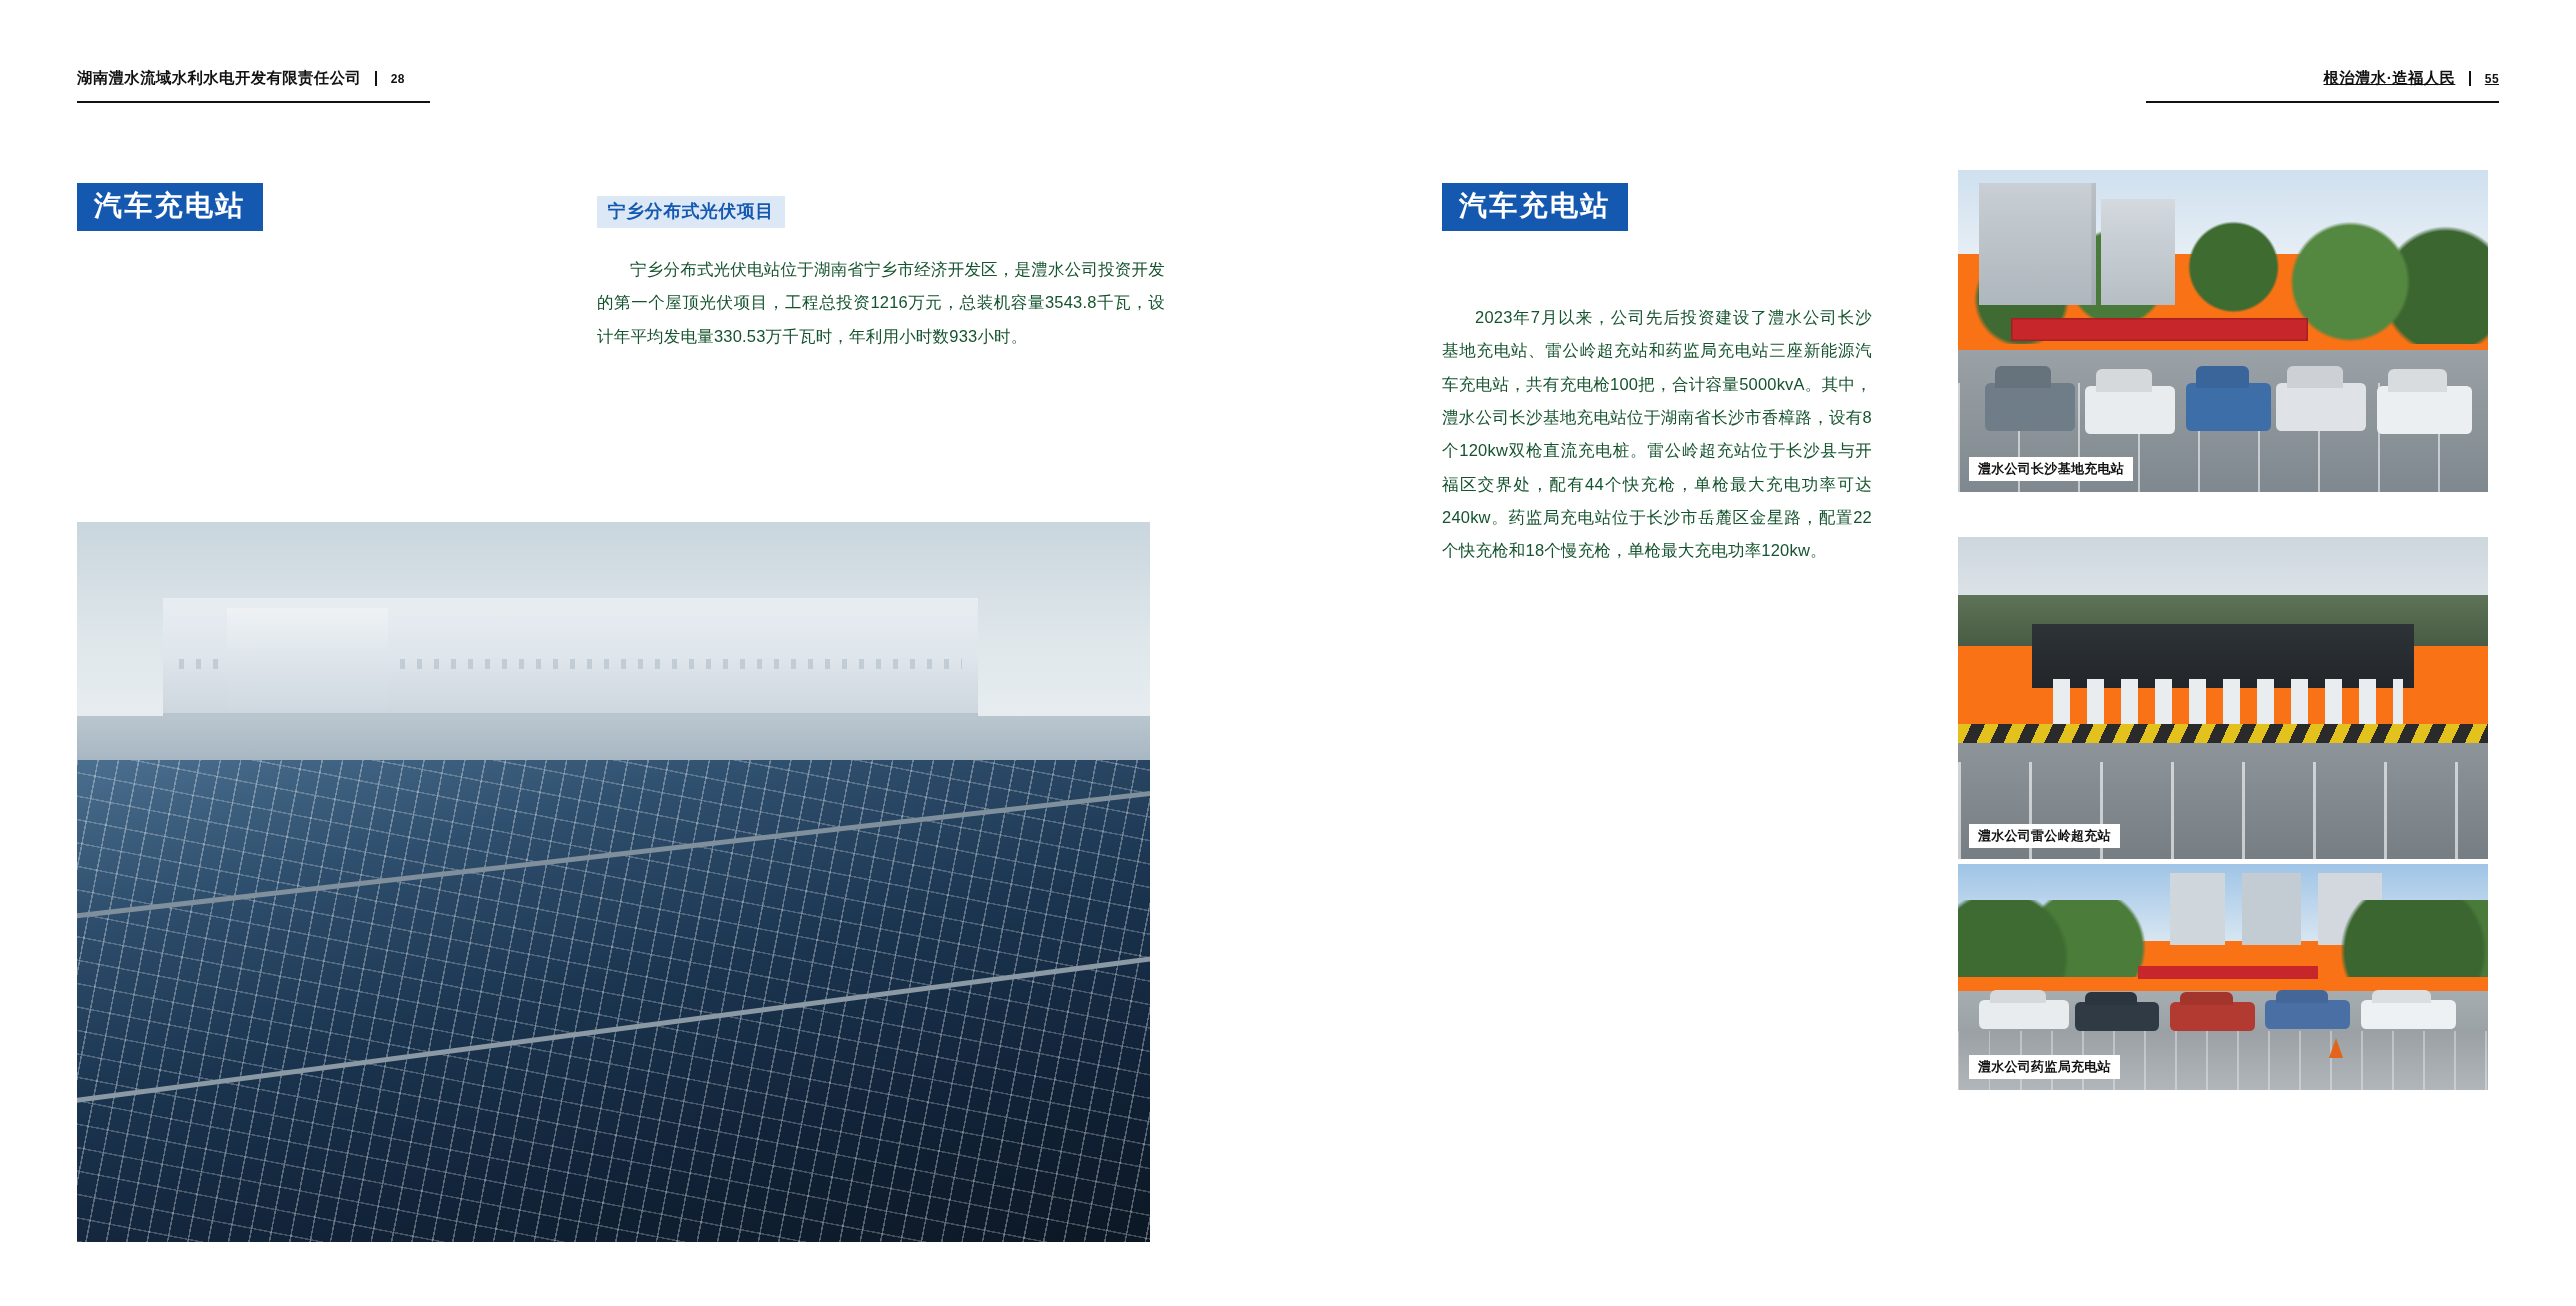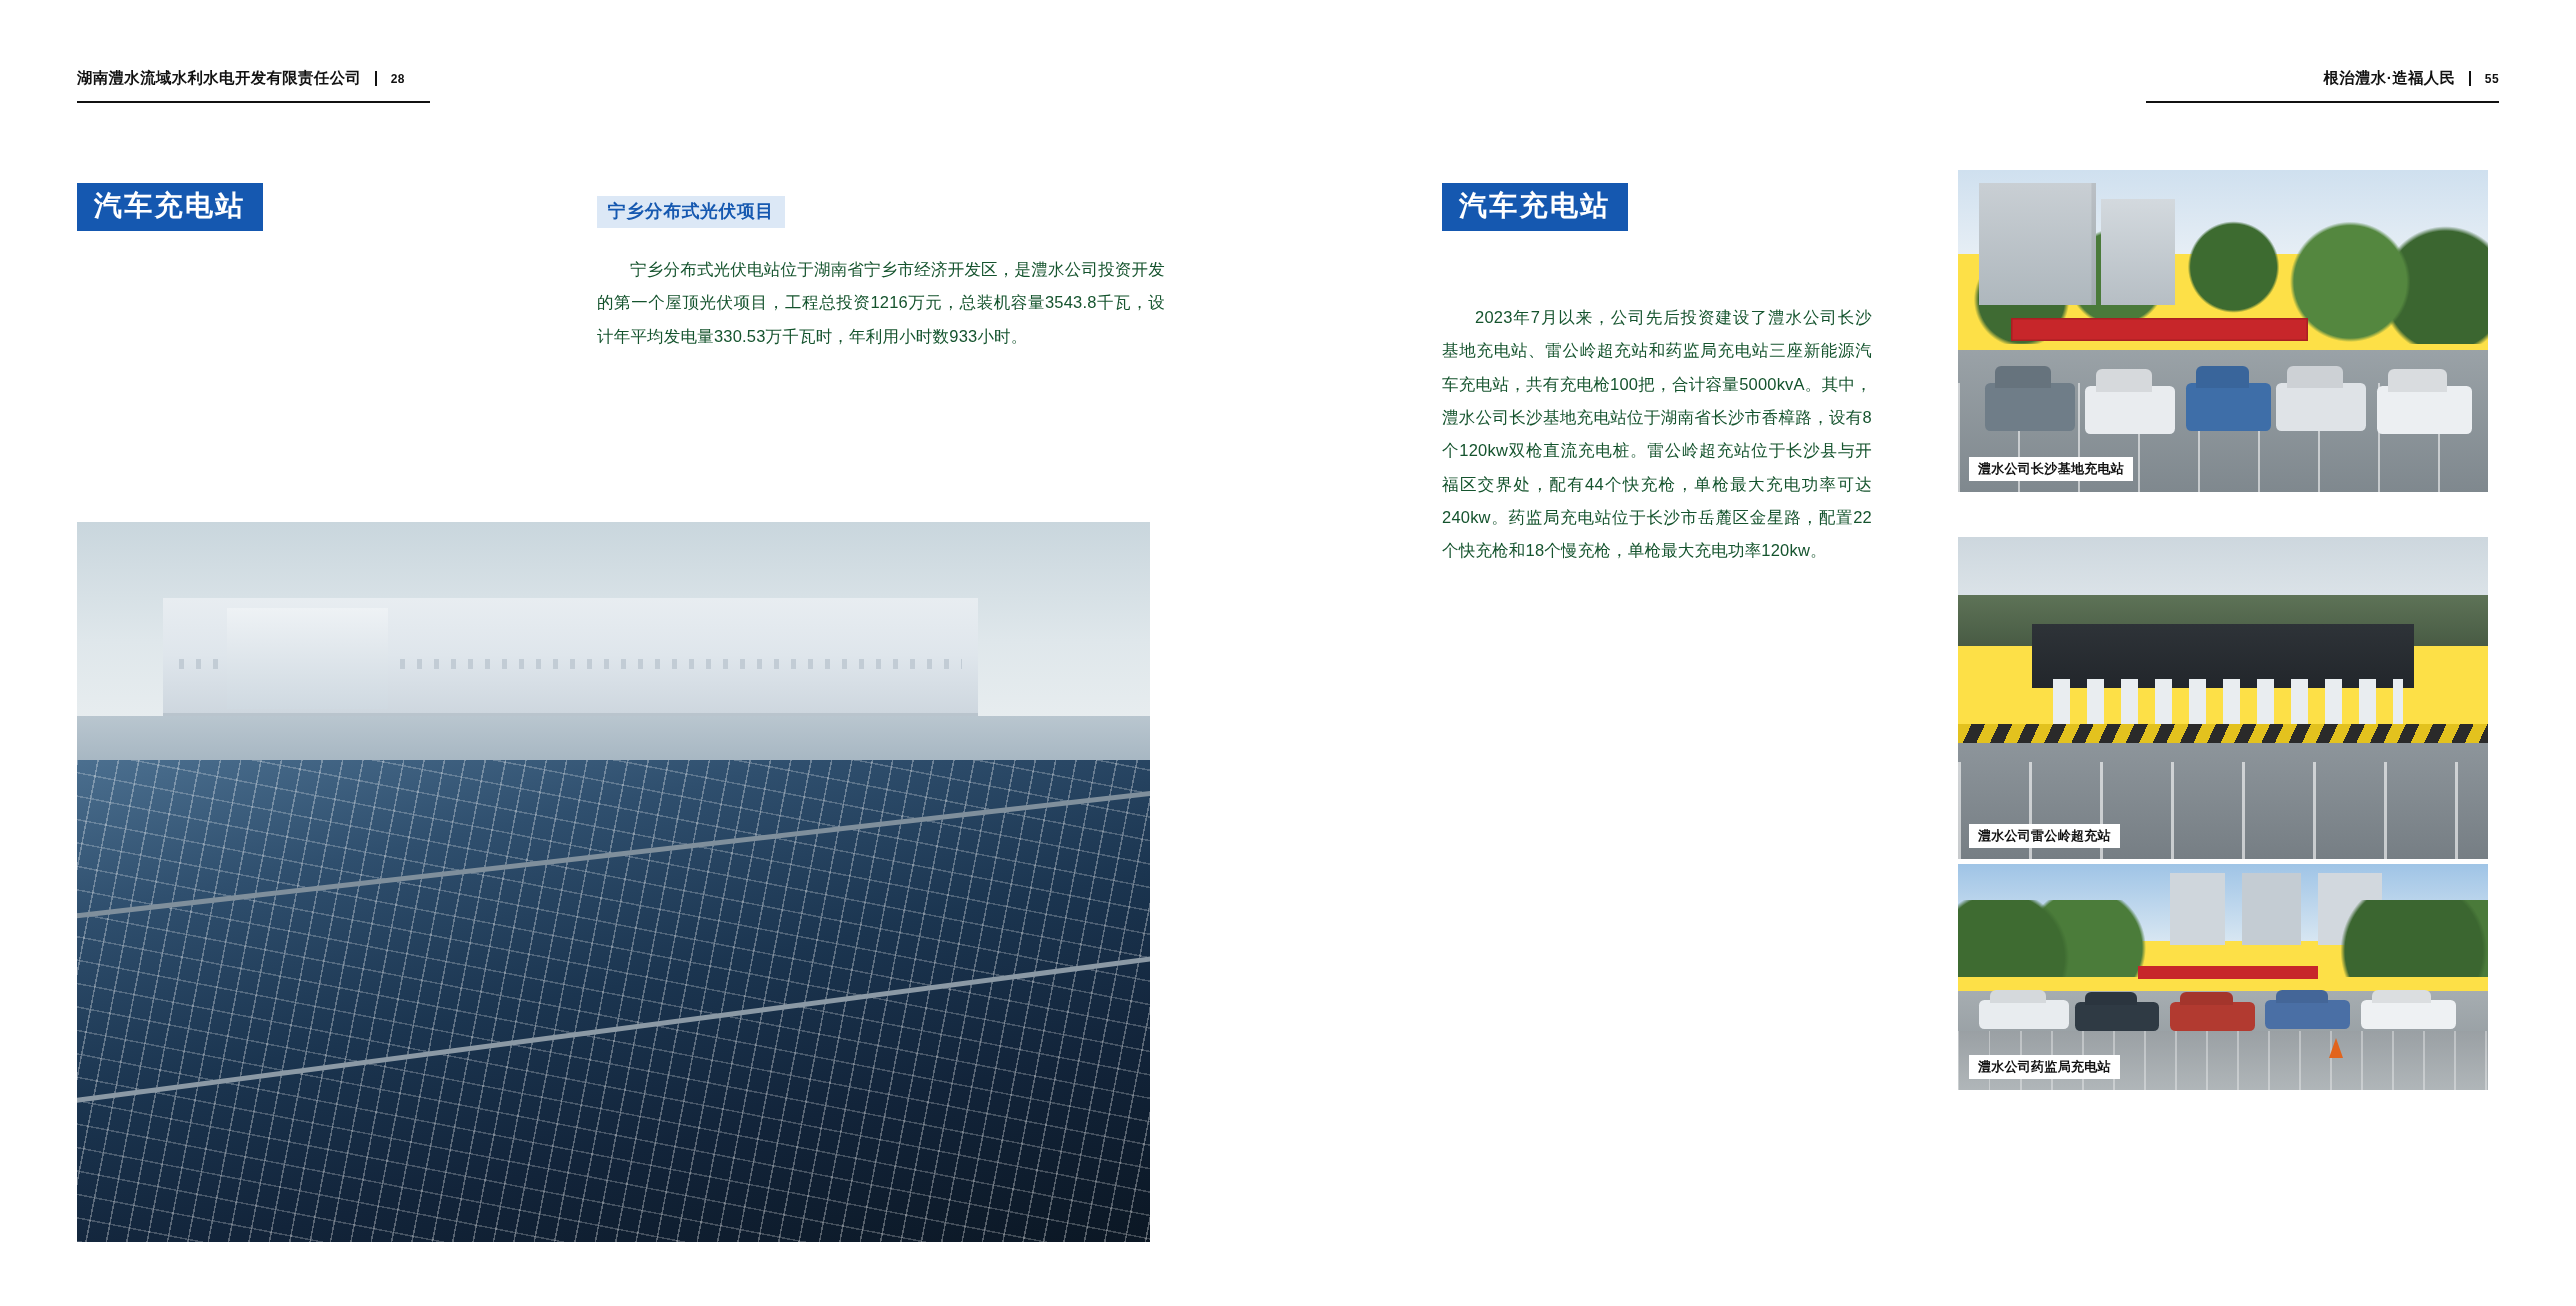--- a/index.html
+++ b/index.html
@@ -39,21 +39,21 @@
     white-space: nowrap;
   }
   .runhead .sep {
     display: inline-block;
     width: 1.5px;
     height: 15.4px;
     background: #111;
     margin: 0 14px;
   }
   .runhead-left { left: 77px; }
-  .runhead-right { right: 77px; }
+  .runhead-right { right: 77px; text-decoration: underline; }
   .runhead .folio { font-size: 12px; font-weight: bold; }
 
   .rule {
     position: absolute;
     height: 1.5px;
     background: #111;
     top: 101px;
   }
   .rule-left { left: 77px; width: 353px; }
   .rule-right { right: 77px; width: 353px; }
@@ -106,21 +106,21 @@
     left: 1442px;
     top: 301px;
     width: 430px;
   }
   .body-col p { margin: 0; text-indent: 2em; }
 
   
   .photo {
     position: absolute;
     overflow: hidden;
-    background: #fde047;
+    background: #f97316;
     text-align: right;
   }
   .caption {
     position: absolute;
     left: 10.7px;
     bottom: 10.7px;
     background: #ffffff;
     color: #111;
     font-size: 13px;
     font-weight: bold;

